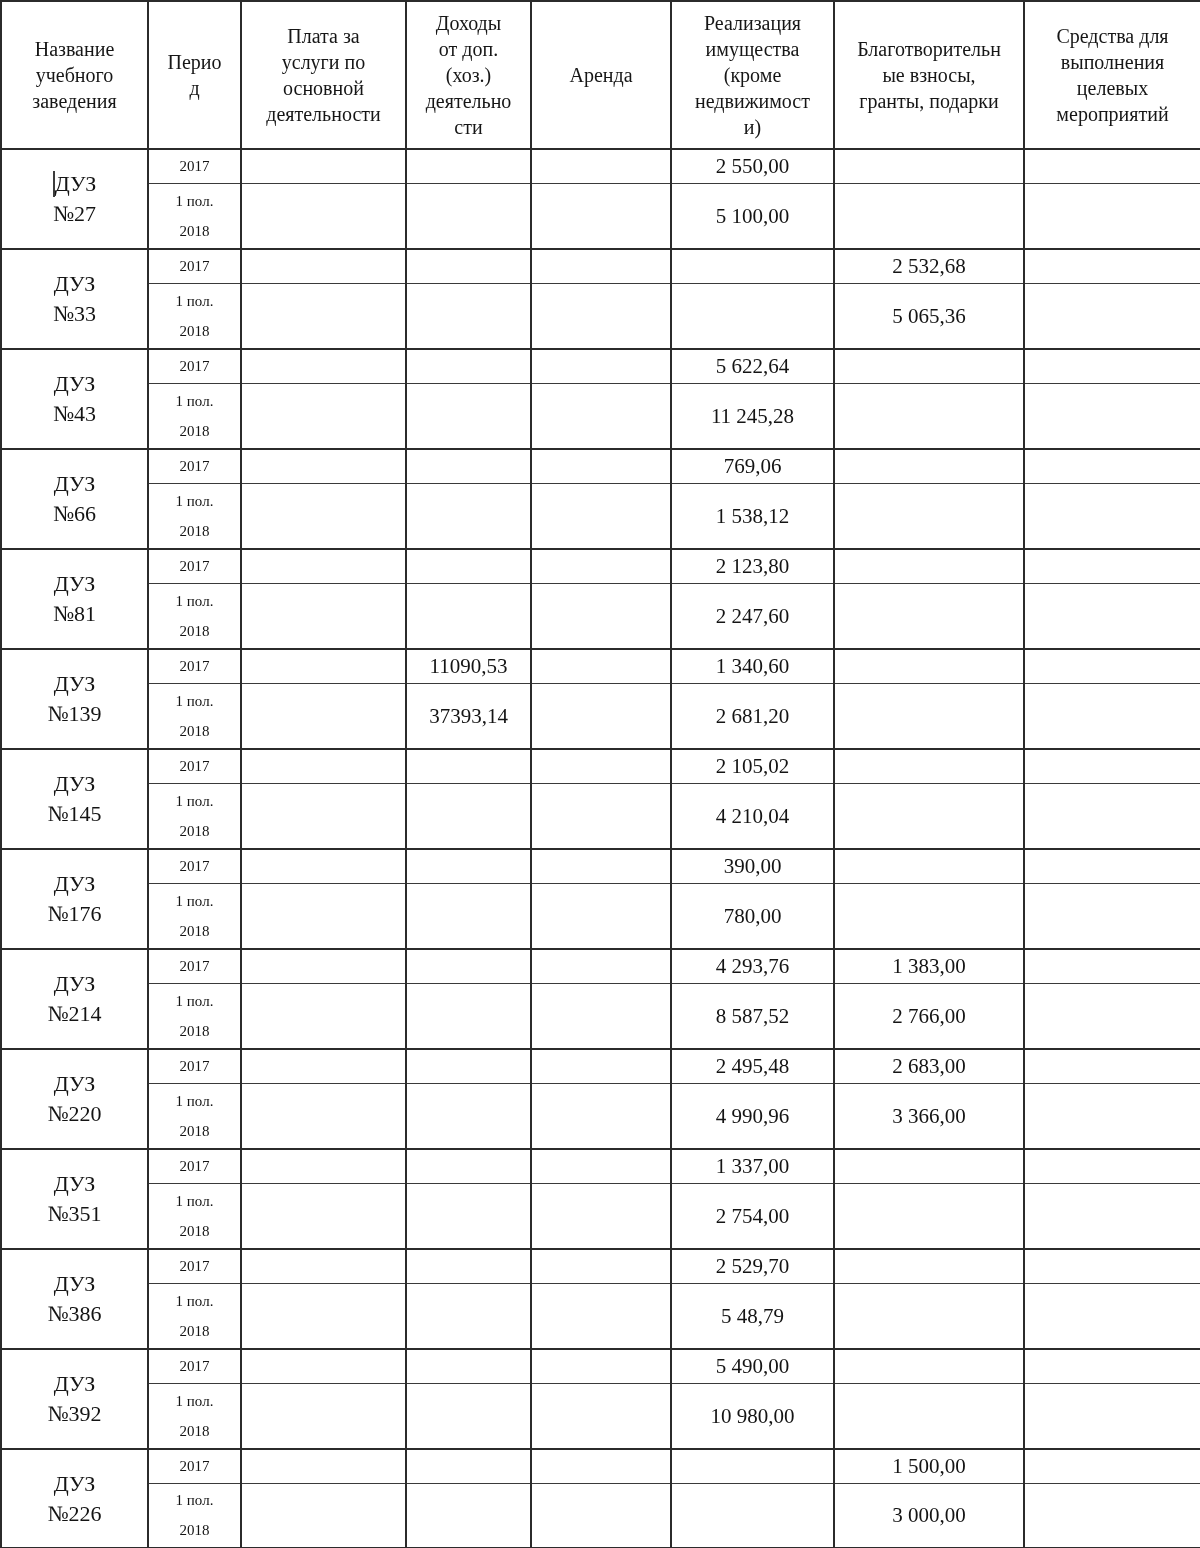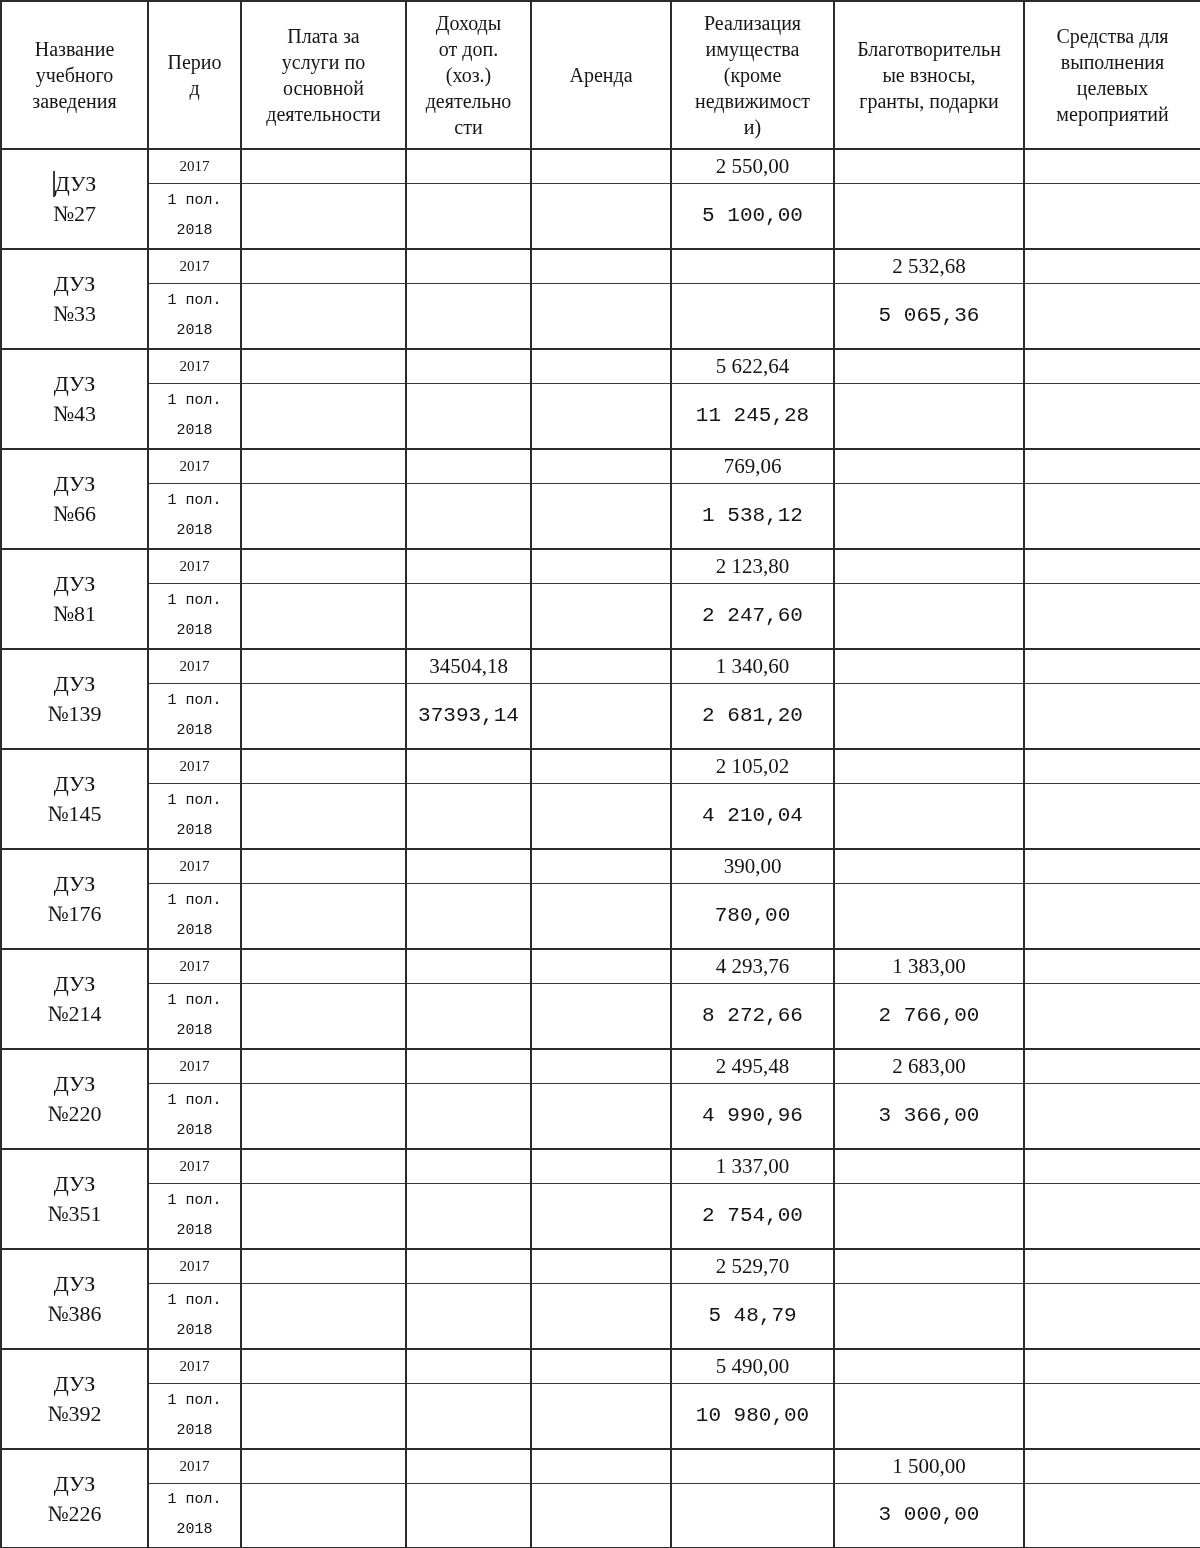--- a/index.html
+++ b/index.html
@@ -17,21 +17,21 @@
     vertical-align:middle;text-align:center;
     white-space:pre-line;overflow:hidden;padding:1px 3px;box-sizing:border-box;
     font-weight:normal;
   }
   thead tr{height:148px;}
   thead th{
     font-size:20px;line-height:26px;color:#161616;
     border-bottom:2px solid #2b2b2b;
   }
   tr.r-top{height:34px;}
-  tr.r-bottom{height:66px;font-family:Liberation Mono, monospace;}
+  tr.r-bottom{height:66px;}
   tr.r-top > td{border-top:2px solid #2b2b2b;border-bottom:1px solid #3a3a3a;}
   tr.r-bottom > td{border-top:1px solid #3a3a3a;border-bottom:2px solid #2b2b2b;}
   td.name-cell{
     border-top:2px solid #2b2b2b !important;border-bottom:2px solid #2b2b2b !important;
     font-size:22px;line-height:30px;margin-left:28px;
   }
   td.period-cell{font-size:15px;line-height:30px;}
   td.value-cell{font-size:21px;line-height:24px;}
   .cursor-bar{
     display:inline-block;width:2px;height:26px;background:#3c3c3c;
@@ -188,21 +188,21 @@
           <td class="value-cell"></td>
           <td class="value-cell">2 247,60</td>
           <td class="value-cell"></td>
           <td class="value-cell"></td>
         </tr>
         <tr class="r-top">
           <td rowspan="2" class="name-cell">ДУЗ
 №139</td>
           <td class="period-cell">2017</td>
           <td class="value-cell"></td>
-          <td class="value-cell">34504,18</td>
+          <td class="value-cell">11090,53</td>
           <td class="value-cell"></td>
           <td class="value-cell">1 340,60</td>
           <td class="value-cell"></td>
           <td class="value-cell"></td>
         </tr>
         <tr class="r-bottom">
           <td class="period-cell">1 пол.
 2018</td>
           <td class="value-cell"></td>
           <td class="value-cell">37393,14</td>
@@ -263,21 +263,21 @@
           <td class="value-cell">4 293,76</td>
           <td class="value-cell">1 383,00</td>
           <td class="value-cell"></td>
         </tr>
         <tr class="r-bottom">
           <td class="period-cell">1 пол.
 2018</td>
           <td class="value-cell"></td>
           <td class="value-cell"></td>
           <td class="value-cell"></td>
-          <td class="value-cell">8 272,66</td>
+          <td class="value-cell">8 587,52</td>
           <td class="value-cell">2 766,00</td>
           <td class="value-cell"></td>
         </tr>
         <tr class="r-top">
           <td rowspan="2" class="name-cell">ДУЗ
 №220</td>
           <td class="period-cell">2017</td>
           <td class="value-cell"></td>
           <td class="value-cell"></td>
           <td class="value-cell"></td>

